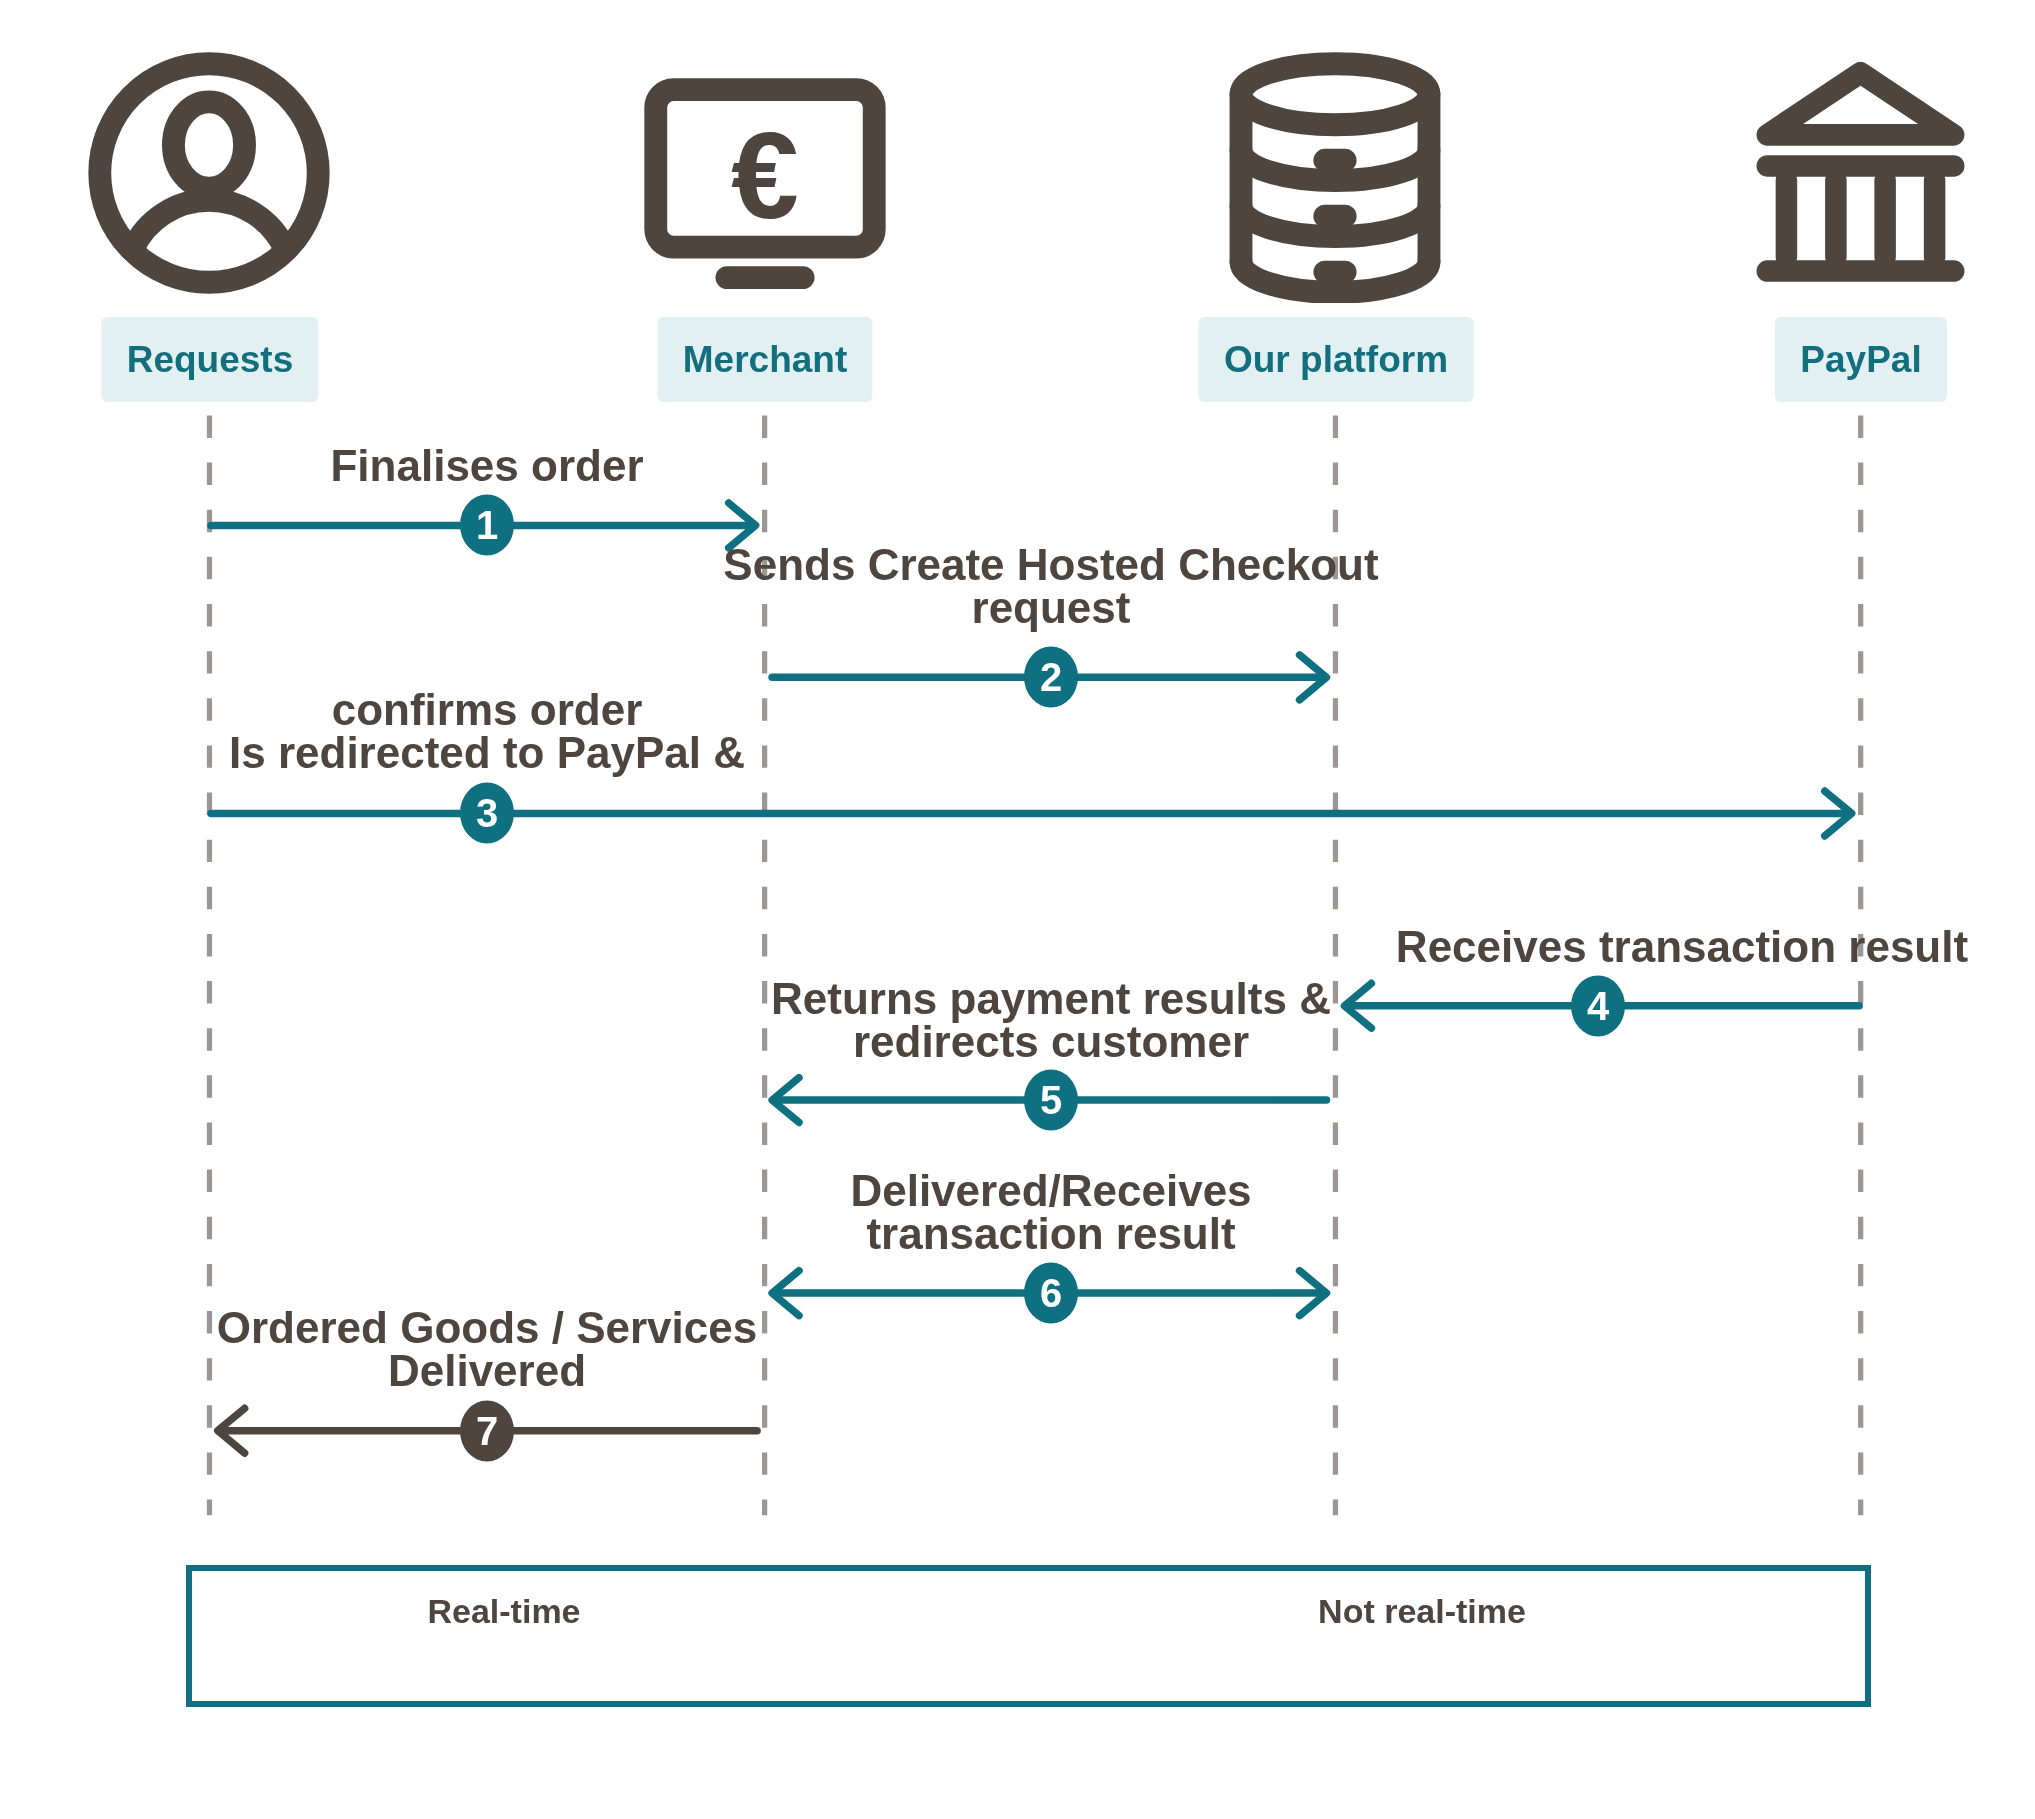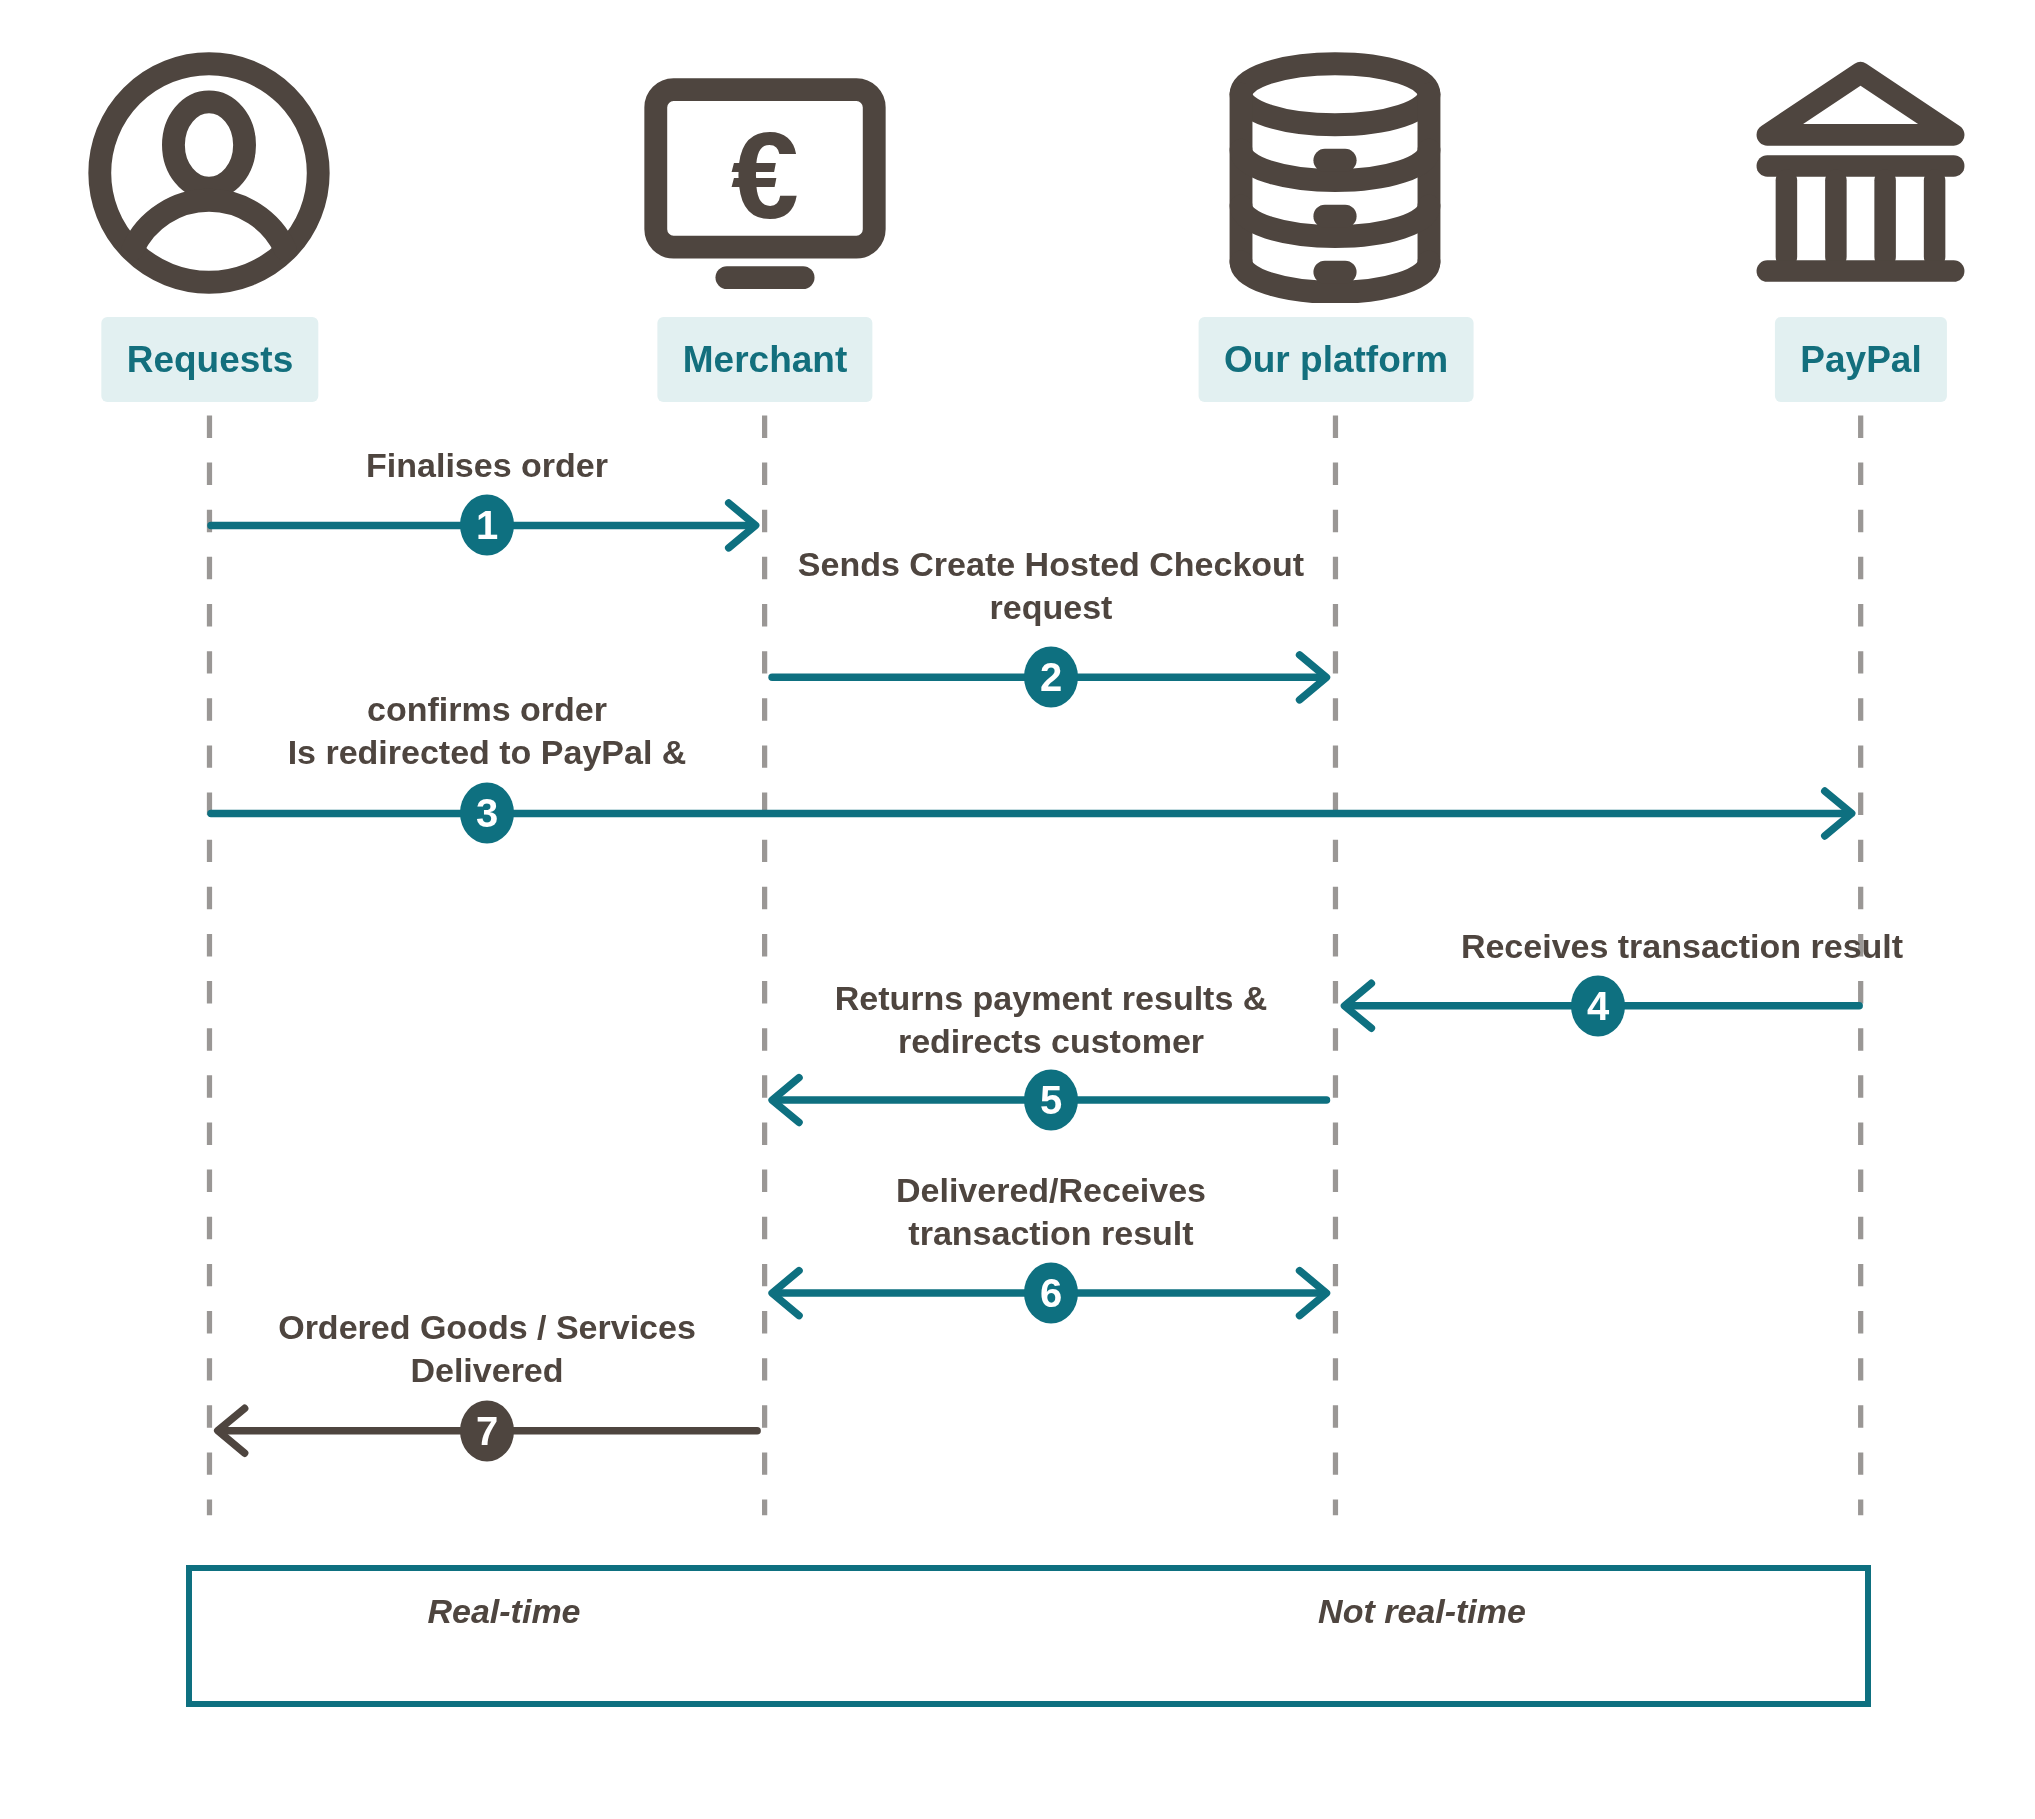--- a/index.html
+++ b/index.html
@@ -16,32 +16,32 @@
   .icon{position:absolute;}
   .ic{stroke:var(--dark);fill:none;stroke-width:9;stroke-linecap:round;stroke-linejoin:round;}
   .ic-fill{fill:var(--dark);stroke:none;}
   
   .actor-label{position:absolute;top:317px;transform:translateX(-50%);
     background:var(--labelbg);color:var(--labeltext);
     font-size:37px;font-weight:700;line-height:1;
     padding:24px 25.4px;border-radius:6px;white-space:nowrap;}
   
   .msg-label{position:absolute;transform:translateX(-50%);text-align:center;
-    color:var(--dark);font-size:34px;font-weight:700;line-height:43px;white-space:nowrap;}
+    color:var(--dark);font-size:44px;font-weight:700;line-height:43px;white-space:nowrap;}
   
   .badge{position:absolute;width:54px;height:61px;transform:translate(-50%,-50%);
     border-radius:50%;background:var(--teal);color:#ffffff;
     display:flex;align-items:center;justify-content:center;
     font-size:40px;font-weight:700;}
   .badge.dark{background:var(--dark);}
   
   .legend-box{position:absolute;left:186px;top:1565px;width:1673px;height:130px;
     border:6px solid var(--teal);background:#ffffff;}
   .legend-label{position:absolute;transform:translateX(-50%);color:var(--dark);
-    font-size:34px;font-weight:700;white-space:nowrap;font-style:italic;}
+    font-size:34px;font-weight:700;white-space:nowrap;}
 </style>
 </head>
 <body>
 
 <div class="canvas">
 
   <svg class="diagram-layer" width="2035" height="1820" viewBox="0 0 2720 2432">
 
     <line class="lifeline" x1="280" y1="555" x2="280" y2="2025"></line>
     <line class="lifeline" x1="1022" y1="555" x2="1022" y2="2025"></line>

